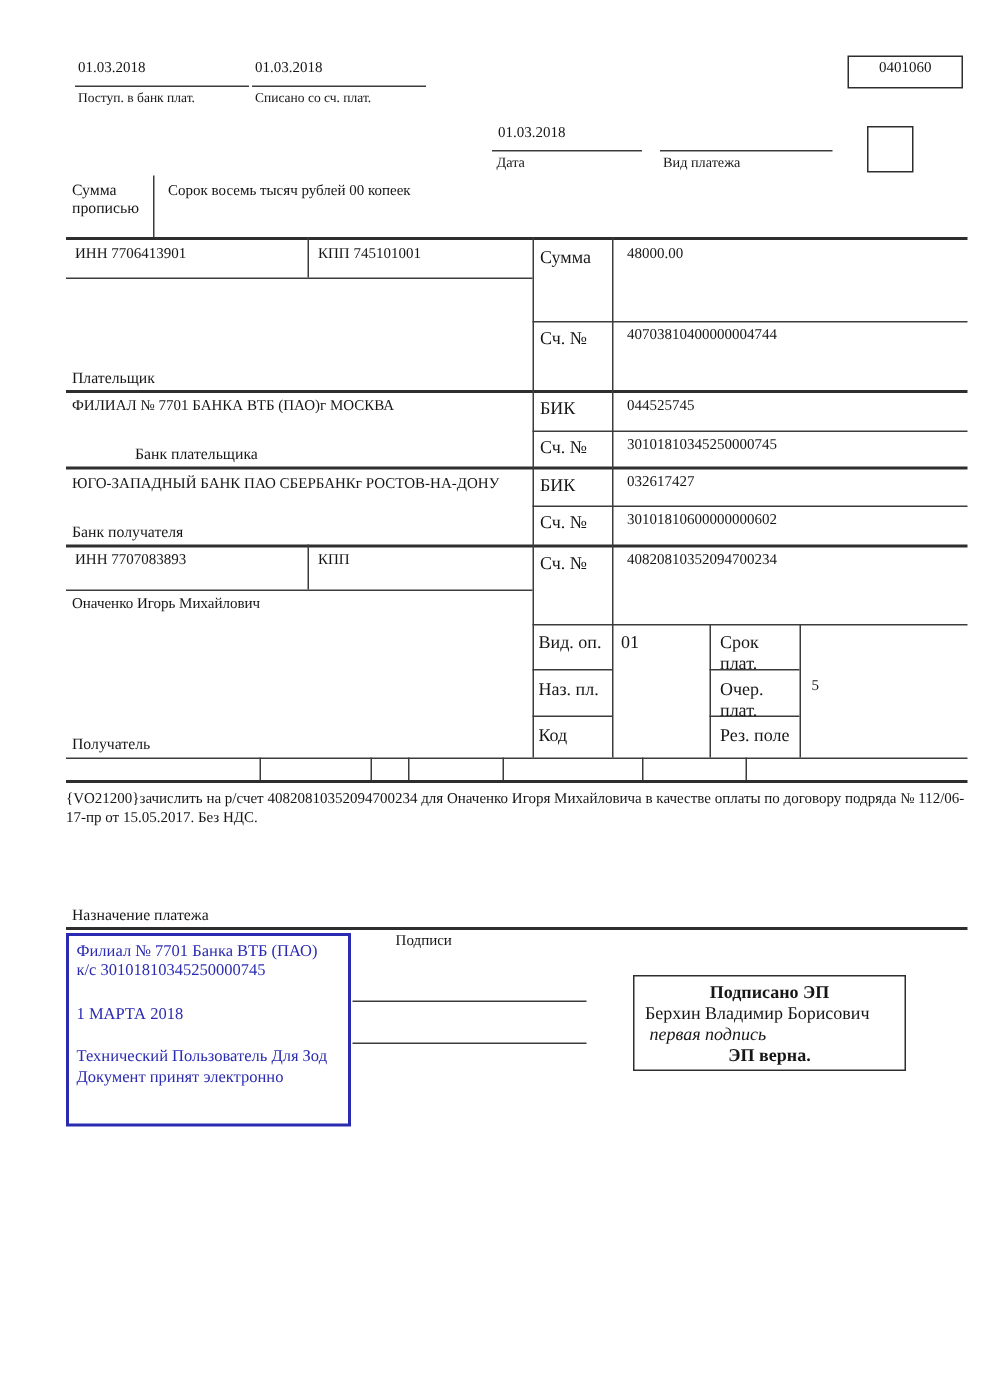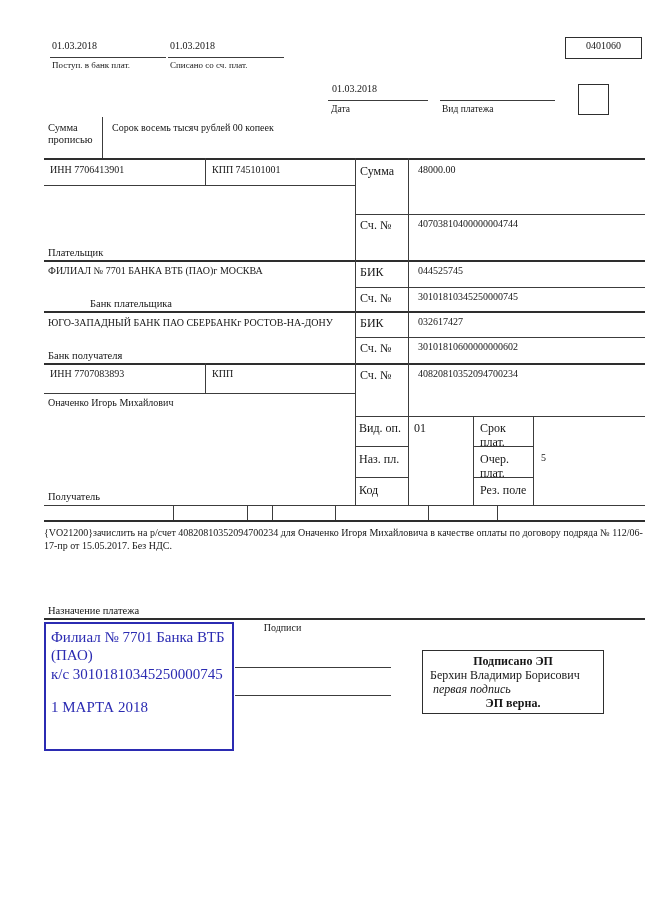--- a/index.html
+++ b/index.html
@@ -15,21 +15,21 @@
   .title{position:absolute;font-family:"Liberation Sans","DejaVu Sans",sans-serif;
          font-weight:bold;font-size:15px;white-space:nowrap;}
   .hl{position:absolute;height:1px;background:#3c3c3c;}
   .hl2{position:absolute;height:2px;background:#2e2e2e;}
   .vl{position:absolute;width:1px;background:#3c3c3c;}
   .box{position:absolute;border:1.5px solid #2e2e2e;box-sizing:border-box;}
   .small{font-size:12px;}
   .blue-box{
     position:absolute;left:44px;top:622px;width:190px;height:129px;
     border:2px solid #2b2bb2;box-sizing:border-box;color:#2b2bb2;
-    font-size:15px;line-height:1.22;padding:4px 5px;
+    font-size:11px;line-height:1.22;padding:4px 5px;
   }
   .blue-box div{white-space:normal;}
   .gap-top{margin-top:15px;}
   .marks-box{
     position:absolute;left:422px;top:650px;width:182px;height:64px;
     border:1.5px solid #2e2e2e;box-sizing:border-box;
     font-size:12px;line-height:1.18;padding:3px 7px;
   }
   .marks-title{font-weight:bold;text-align:center;}
   .marks-sign{font-style:italic;padding-left:3px;}
@@ -138,20 +138,22 @@
   <div class="lbl" style="left:48px;top:491px;">Получатель</div>
 
   <div class="t wrap" style="left:44px;top:527px;width:601px;line-height:1.28;">{VO21200}зачислить на р/счет 40820810352094700234 для Оначенко Игоря Михайловича в качестве оплаты по договору подряда № 112/06-17-пр от 15.05.2017. Без НДС.</div>
   <div class="lbl" style="left:48px;top:605px;">Назначение платежа</div>
   <div class="hl2" style="left:44px;top:618px;width:601px;"></div>
 
   <div class="blue-box">
     <div>Филиал № 7701 Банка ВТБ (ПАО)</div>
     <div>к/с 30101810345250000745</div>
     <div class="gap-top">1 МАРТА 2018</div>
+    <div class="gap-top">Технический Пользователь Для Зод</div>
+    <div>Документ принят электронно</div>
   </div>
 
   <div class="t center" style="left:230px;top:622px;width:105px;">Подписи</div>
   <div class="hl" style="left:235px;top:667px;width:156px;"></div>
   <div class="hl" style="left:235px;top:695px;width:156px;"></div>
 
   <div class="marks-box">
     <div class="marks-title">Подписано ЭП</div>
     <div>Берхин Владимир Борисович</div>
     <div class="marks-sign">первая подпись</div>

